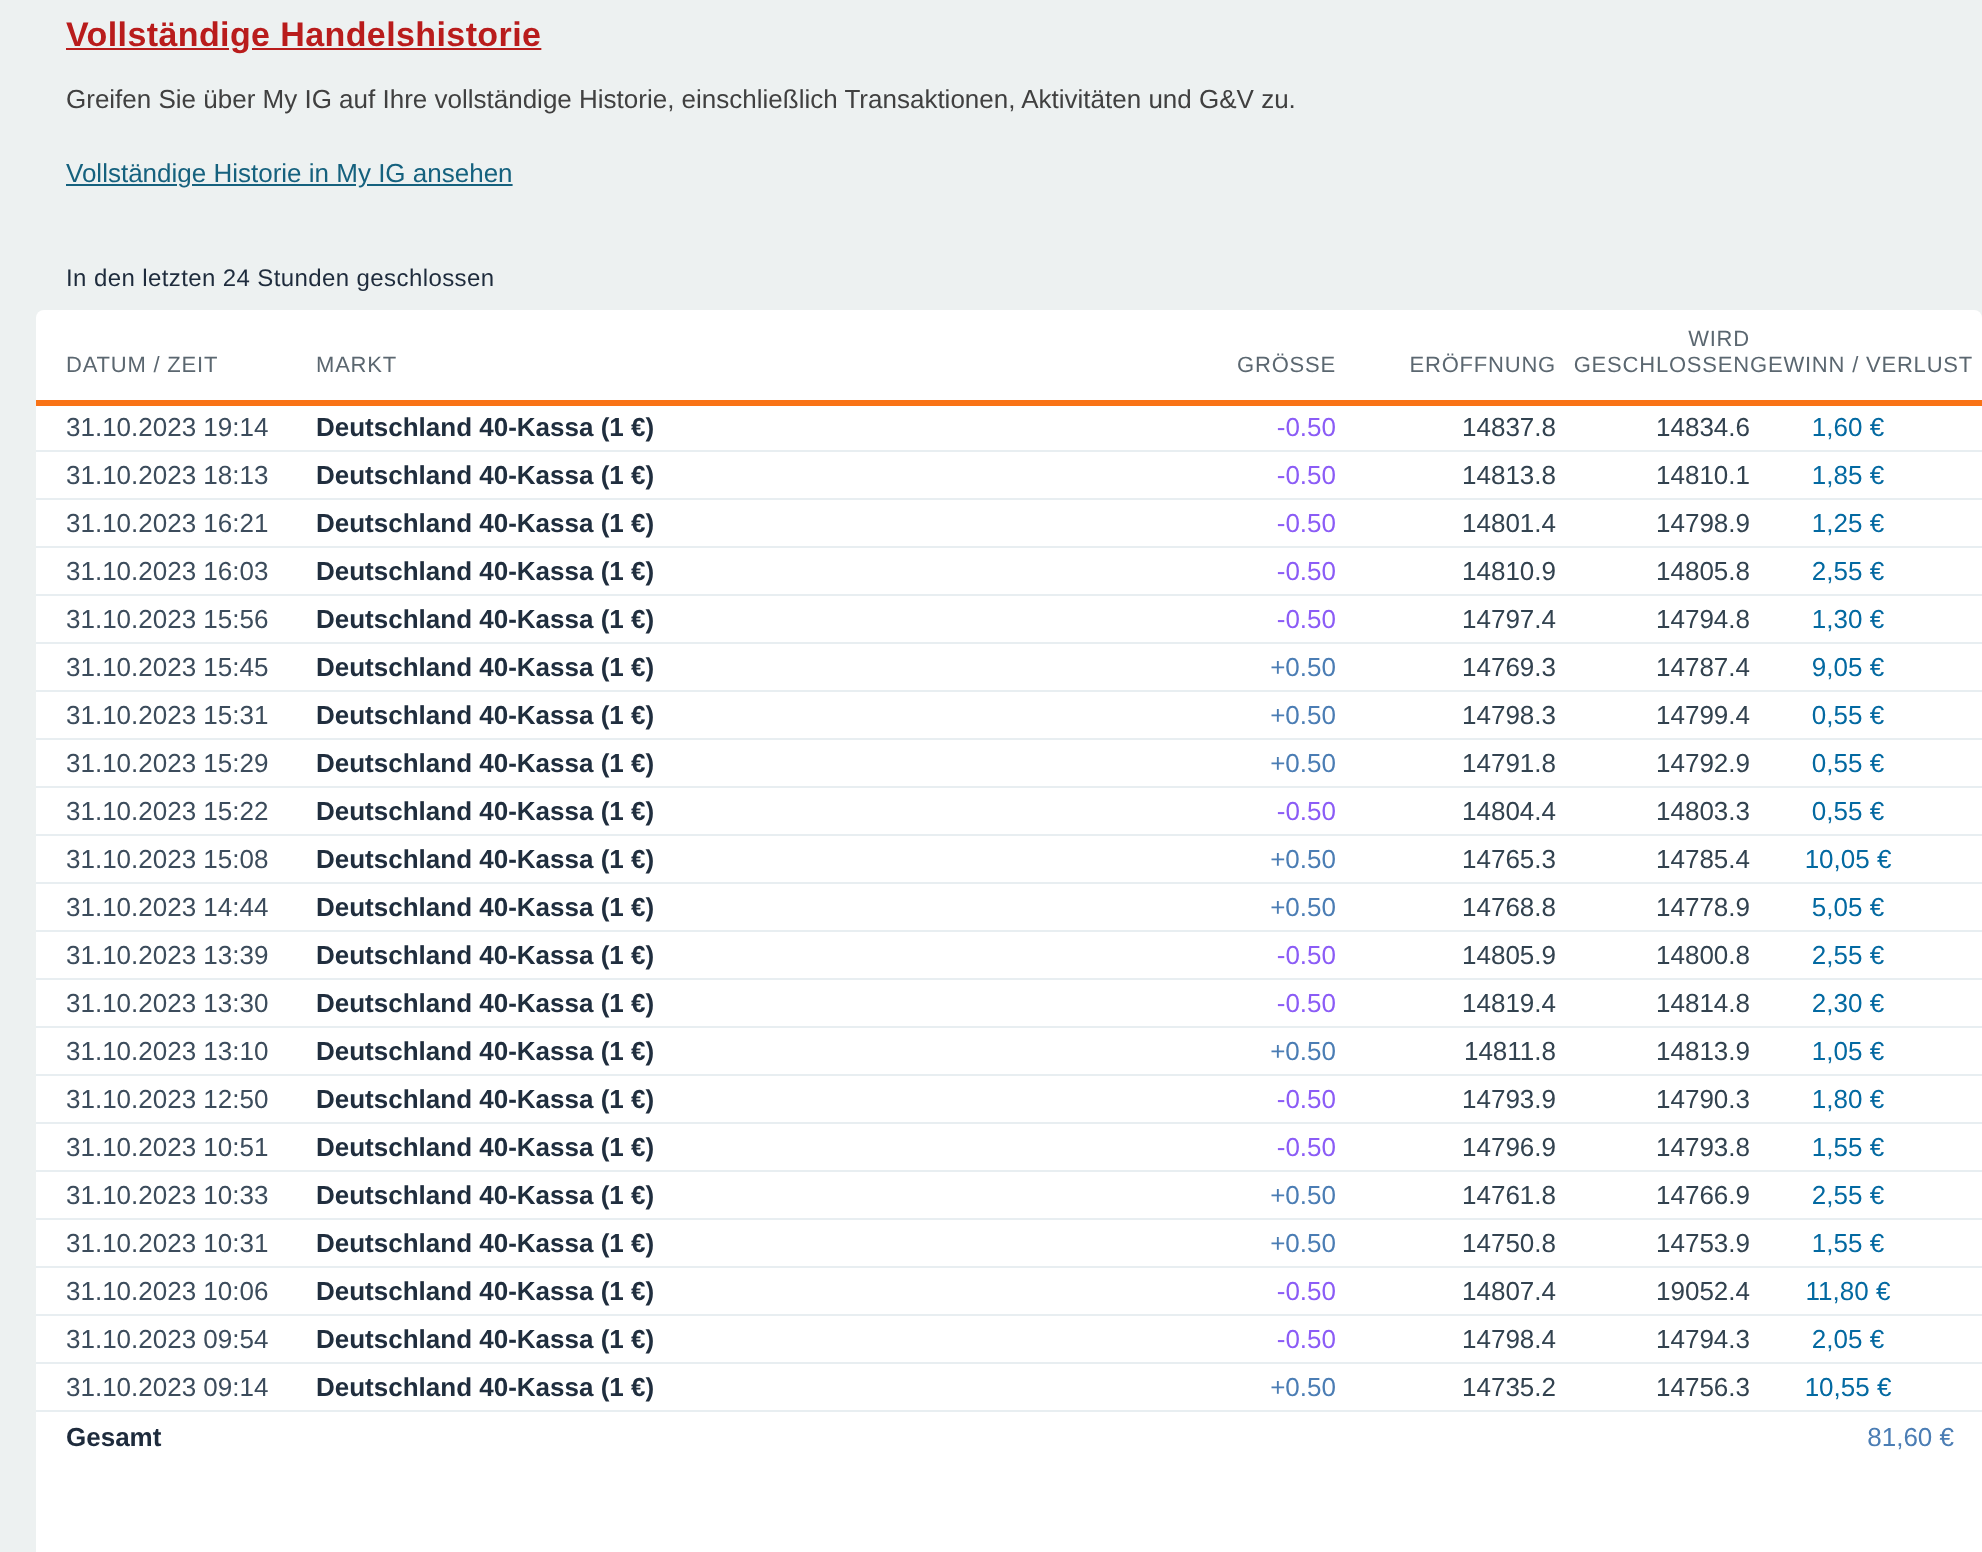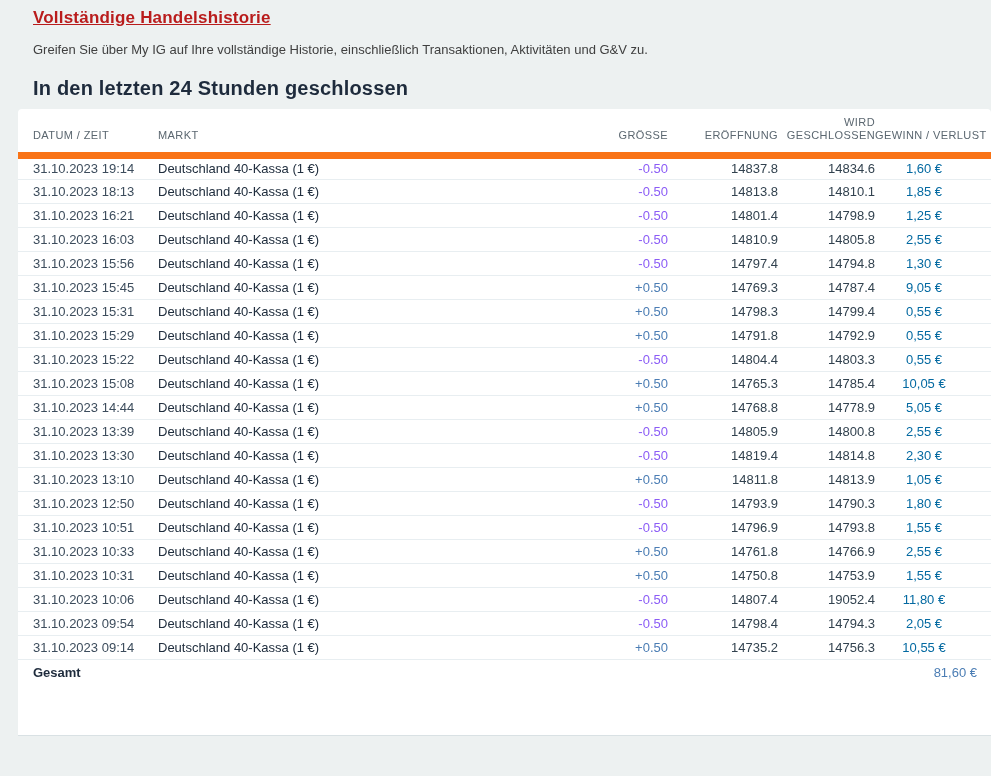--- a/index.html
+++ b/index.html
@@ -20,22 +20,22 @@
     font-size: 13px; color: #404040;
   }
   .history-link {
     display: inline-block;
     margin: 22px 0 0 33px;
     font-size: 13px; color: #15617e;
     text-decoration: underline;
     cursor: pointer;
   }
   .section-heading {
-    margin: 20px 0 0 33px;
-    font-size: 20px; font-weight: bold;
+    margin: 36px 0 0 33px;
+    font-size: 12px; font-weight: normal;
     color: #1e2b3c; letter-spacing: 0.2px;
   }
   .card {
     margin: 9px 0 0 18px;
     width: 973px; height: 627px;
     background: #ffffff;
     border-radius: 4px 4px 0 0;
     border-bottom: 1px solid #d9e1e4;
     overflow: hidden;
   }
@@ -45,54 +45,55 @@
   col.c-open     { width: 110px; }
   col.c-close    { width: 97px;  }
   col.c-pnl      { width: 116px; }
   thead th {
     height: 46px;
     vertical-align: bottom;
     padding-bottom: 10px;
     font-size: 11px; font-weight: normal;
     color: #5b6770; letter-spacing: 0.4px;
     line-height: 13px;
-    border-bottom: 7px solid #f97316;
+    border-bottom: 3px solid #f97316;
   }
   th.left  { text-align: left; margin-left: 34px; }
   th.right { text-align: right; }
   th.th-datetime { padding-left: 15px; }
   th.th-market   { padding-left: 15px; }
   th.th-pnl      { padding-right: 14px; white-space: nowrap; }
   tbody td {
     height: 24px;
     font-size: 13px;
     color: #3c4c5c;
     border-bottom: 1px solid #e8eef1;
     white-space: nowrap; overflow: hidden;
   }
   td.cell-datetime { padding-left: 15px; }
-  td.cell-market   { padding-left: 15px; font-weight: normal; color: #202e3e; }
+  td.cell-market   { padding-left: 15px; font-weight: bold; color: #202e3e; }
   td.num { text-align: right; color: #32424f; }
   td.cell-size.neg { color: #8b5cf6; text-align: right; }
   td.cell-size.pos { color: #4b7db4; }
   td.cell-pnl { padding-right: 18px; color: #0369a1; text-align: center; }
   tfoot td {
     height: 26px;
     font-size: 13px;
     vertical-align: middle;
   }
   td.foot-label { padding-left: 15px; font-weight: bold; color: #1e2b3c; }
   td.foot-total { text-align: right; padding-right: 14px; color: #4b7db4; }
 </style>
 </head>
 <body>
 
 <div class="page">
   <h1 class="page-title">Vollständige Handelshistorie</h1>
   <p class="page-subtitle">Greifen Sie über My IG auf Ihre vollständige Historie, einschließlich Transaktionen, Aktivitäten und G&amp;V zu.</p>
+  <a class="history-link" href="#">Vollständige Historie in My IG ansehen</a>
 
   <h2 class="section-heading">In den letzten 24 Stunden geschlossen</h2>
 
   <div class="card">
     <table>
       <colgroup>
         <col class="c-datetime">
           <col class="c-market">
           <col class="c-size">
         <col class="c-open">

